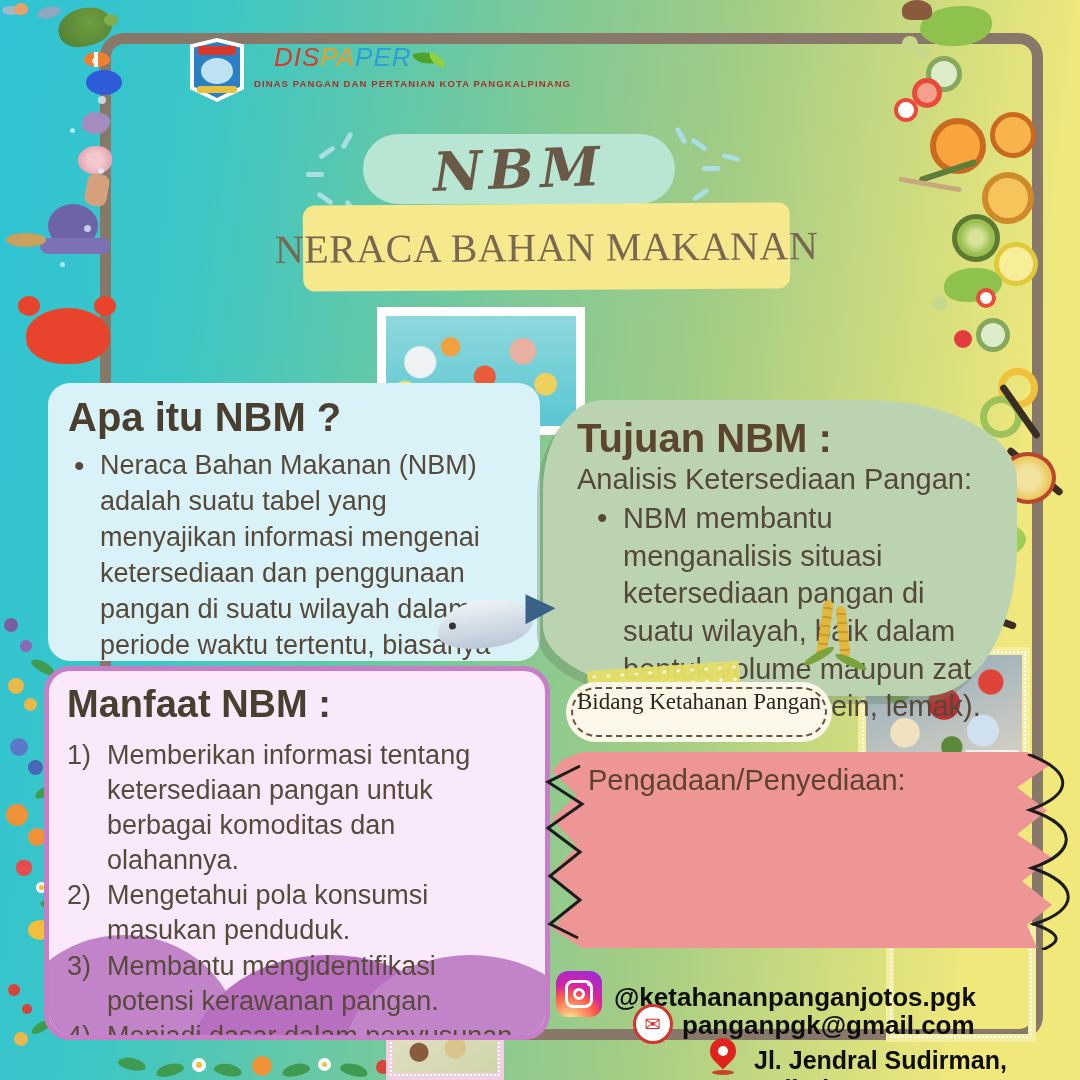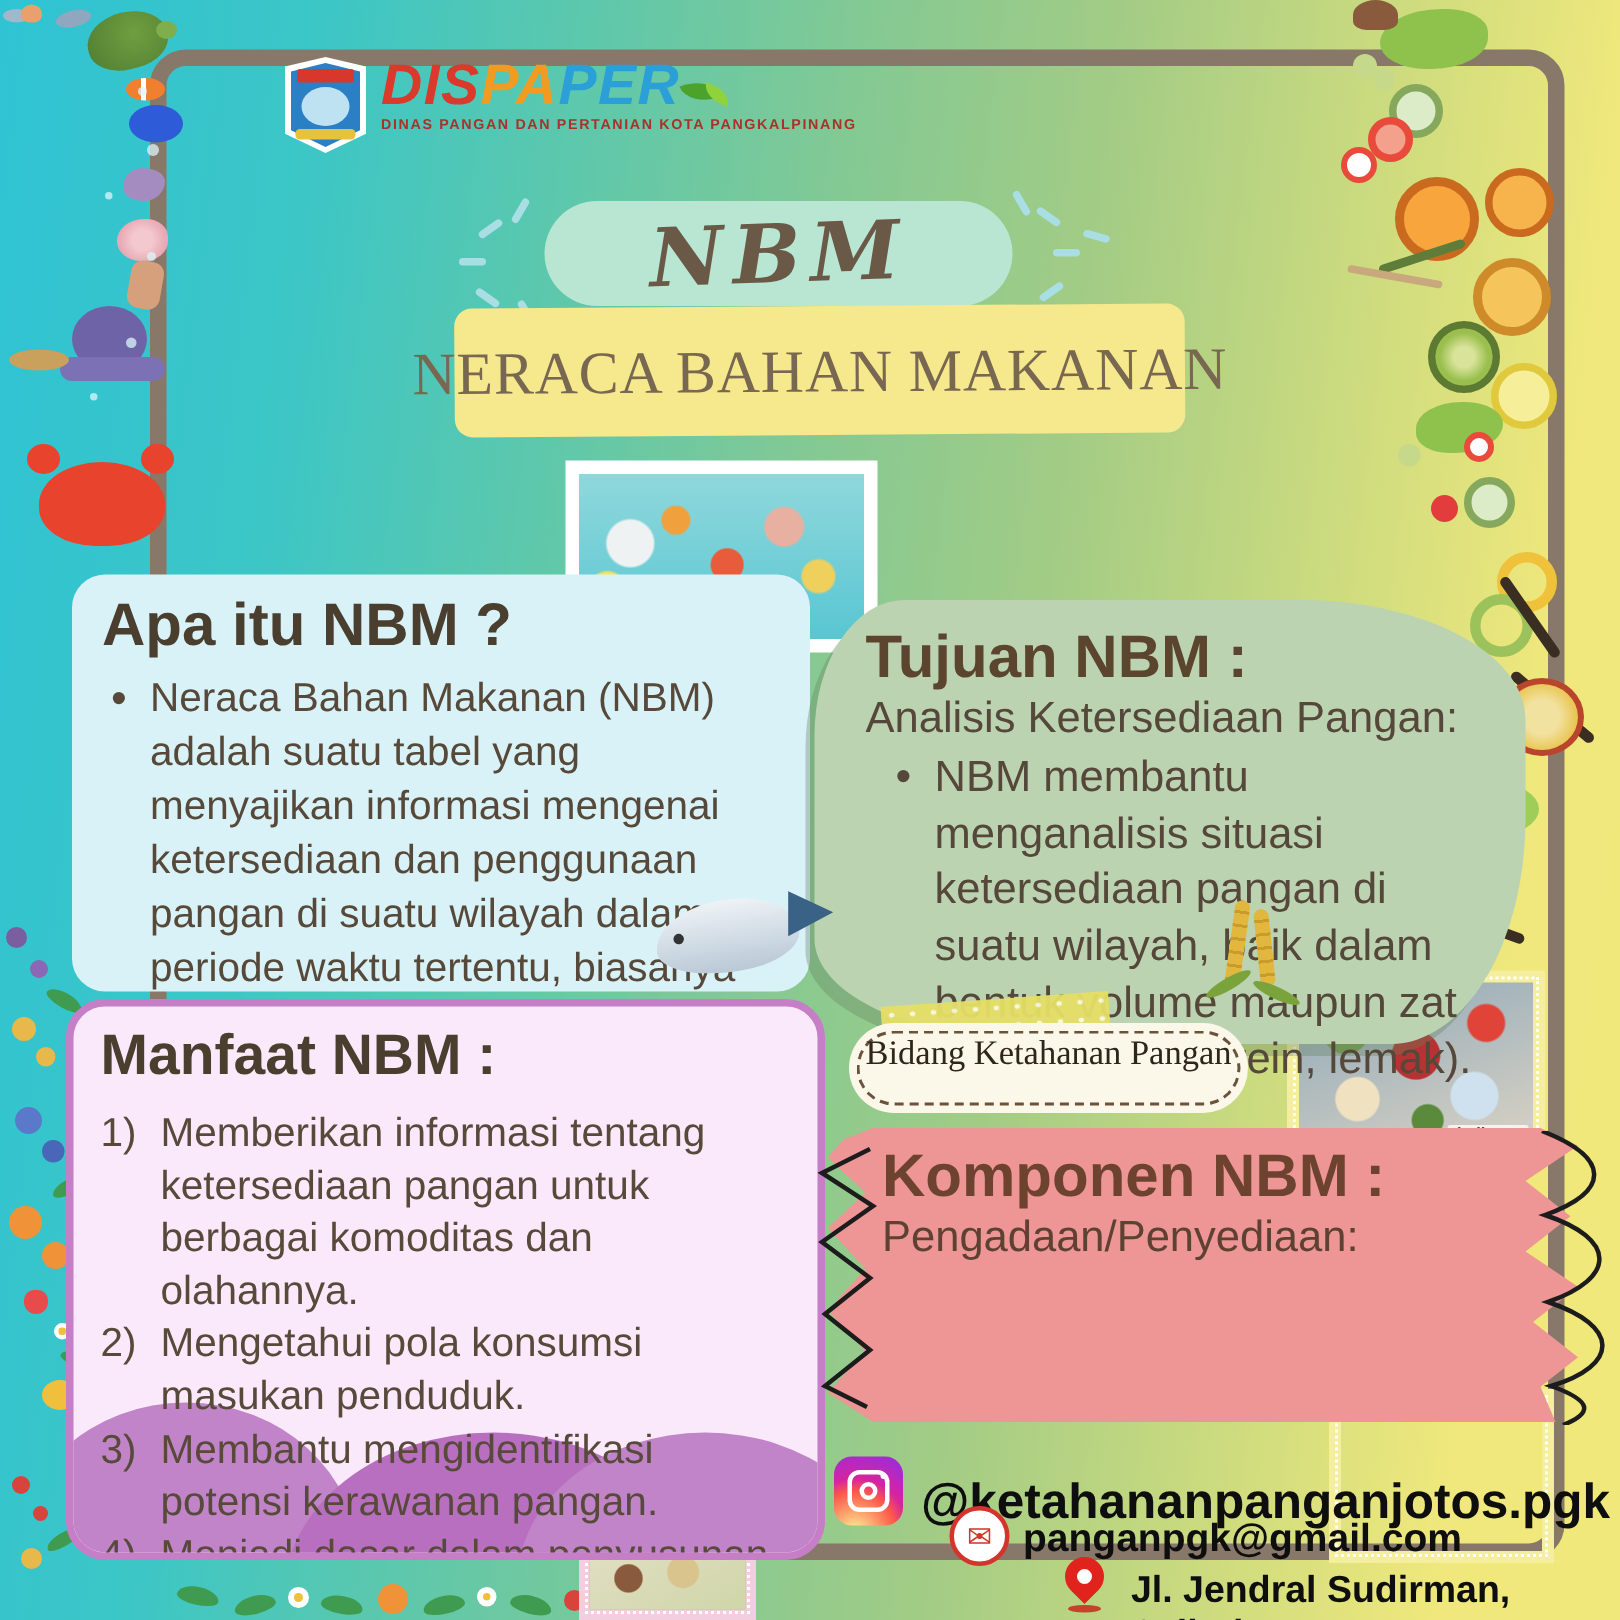--- a/index.html
+++ b/index.html
@@ -9,21 +9,21 @@
   
   .frame{position:absolute;left:100px;top:33px;width:943px;height:1007px;border:11px solid #87786a;border-radius:24px;box-sizing:border-box;}
   
   .logo{position:absolute;left:190px;top:38px;display:flex;align-items:flex-start;}
   .shield{position:relative;width:54px;height:64px;background:#fff;clip-path:polygon(50% 100%,100% 80%,100% 10%,50% 0,0 10%,0 80%);}
   .shield .inner{position:absolute;left:4px;top:4px;width:46px;height:56px;background:#2b7fc4;clip-path:polygon(50% 100%,100% 80%,100% 10%,50% 0,0 10%,0 80%);}
   .shield .band{position:absolute;left:8px;top:8px;width:38px;height:9px;background:#d8382c;border-radius:2px;}
   .shield .field{position:absolute;left:11px;top:20px;width:32px;height:26px;background:#bfe2f2;border-radius:50%;}
   .shield .ribbon{position:absolute;left:7px;top:48px;width:40px;height:7px;background:#e8c23c;border-radius:3px;}
   .brandtext{margin-left:10px;}
-  .brandname{font-size:38px;font-weight:bold;letter-spacing:1px;line-height:38px;font-style:italic;}
+  .brandname{font-size:26px;font-weight:normal;letter-spacing:1px;line-height:38px;font-style:italic;margin-left:20px;}
   .b-red{color:#d93a2b;} .b-orange{color:#f29b23;} .b-blue{color:#2a9fd8;}
   .leaf{display:inline-block;width:24px;height:16px;background:#4ca32c;border-radius:0 100% 0 100%;transform:rotate(-20deg);margin-left:2px;}
   .leaf.light{background:#8fd23c;width:18px;height:12px;margin-left:-10px;transform:rotate(15deg);}
   .tagline{font-size:9.5px;font-weight:bold;color:#a8322a;letter-spacing:1.1px;margin-top:2px;}
   
   .pill{position:absolute;left:363px;top:134px;width:312px;height:70px;background:#b9e6d3;border-radius:35px;display:flex;align-items:center;justify-content:center;}
   .pill .script{font-family:"DejaVu Serif","Liberation Serif",serif;font-style:italic;font-weight:bold;font-size:54px;color:#6b5948;letter-spacing:6px;transform:rotate(-2deg);}
   .highlight{position:absolute;left:303px;top:204px;width:487px;height:86px;background:#f6e88d;border-radius:12px;transform:rotate(-0.4deg);display:flex;align-items:center;justify-content:center;}
   .highlight .full{font-family:"Liberation Serif","DejaVu Serif",serif;font-size:40px;color:#796851;letter-spacing:0.5px;white-space:nowrap;}
   .dash{position:absolute;width:18px;height:5px;border-radius:3px;background:#a9dfe4;}
@@ -300,36 +300,35 @@
   </div>
 
   <div class="washi"></div>
   <div class="badge">
     <div class="in">
         <span class="lbl">Bidang Ketahanan Pangan</span>
       </div>
   </div>
 
   <div class="komponen">
-    <div class="h1">Komponen NBM :</div>
     <div class="sub">Pengadaan/Penyediaan:</div>
   </div>
   <svg class="squig" style="left:540px;top:760px;" width="46" height="180" viewBox="0 0 46 180">
     <path d="M40 6 L8 22 L42 44 L8 68 L40 92 L10 116 L40 140 L10 164 L38 178" stroke="#1c1c1c" stroke-width="3" fill="none"></path>
   </svg>
   <svg class="squig" style="left:1022px;top:754px;" width="58" height="196" viewBox="0 0 58 196">
     <path d="M6 0 C 52 18, 52 40, 8 56 C 56 72, 56 98, 10 114 C 58 130, 58 156, 12 170 C 40 180, 40 188, 20 196" stroke="#1c1c1c" stroke-width="3" fill="none"></path>
   </svg>
 
   <div class="ig">
     <span class="cam"></span>
       <span class="lens"></span>
       <span class="dot"></span>
   </div>
-  <div class="c-text" style="left:614px;top:982px;font-size:33px;">@ketahananpanganjotos.pgk</div>
+  <div class="c-text" style="left:614px;top:982px;font-size:26px;">@ketahananpanganjotos.pgk</div>
 
   <div class="mail">✉</div>
   <div class="c-text" style="left:682px;top:1010px;font-size:26px;">panganpgk@gmail.com</div>
 
   <div class="pin"></div>
   <div class="pinshadow"></div>
   <div class="c-text" style="left:754px;top:1046px;font-size:25px;">Jl. Jendral Sudirman, Selindung</div>
 
 </div>
 

